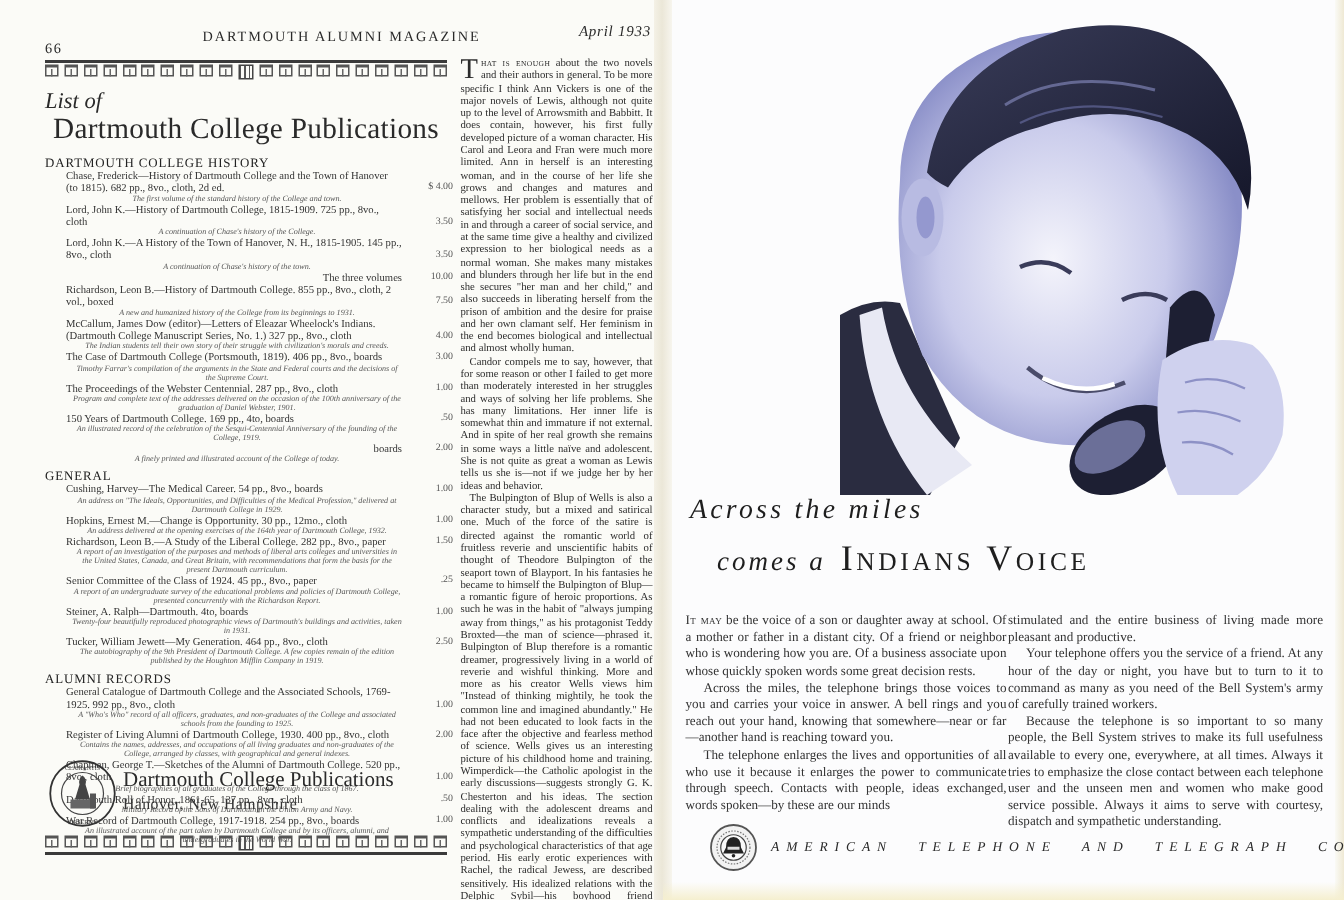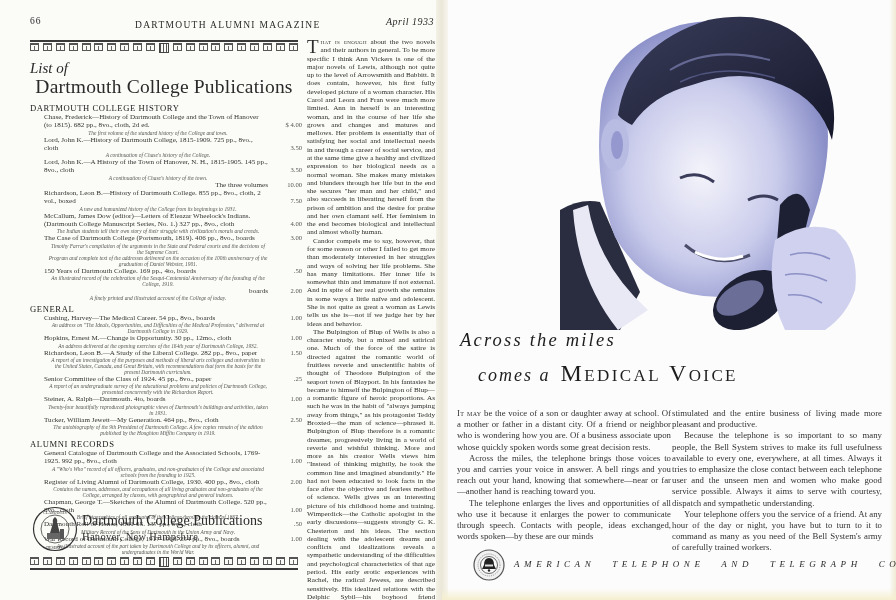--- a/index.html
+++ b/index.html
@@ -7,21 +7,21 @@
   body { position: relative; font-family: "DejaVu Serif", "Liberation Serif", serif; color: #2a2a2a; }
 
   .page-left { position: absolute; left: 0; top: 0; width: 442px; height: 600px; background: #fbfbf7; }
   .page-right { position: absolute; left: 442px; top: 0; width: 454px; height: 600px; background: #fcfcfd; }
   .gutter { position: absolute; left: 436px; top: 0; width: 12px; height: 600px;
     background: linear-gradient(to right, #f4f1e6, #ebe7d8 45%, #f7f5ee); }
   .right-edge { position: absolute; right: 0; top: 0; width: 6px; height: 600px; background: linear-gradient(to right, #fafaf6, #efe9d4); }
   .bottom-tint { position: absolute; left: 442px; bottom: 0; width: 454px; height: 12px; background: linear-gradient(to bottom, rgba(250,246,220,0), #f5efcf); }
 
   .running-head { position: absolute; top: 16px; left: 30px; width: 404px; height: 14px; font-family: "Liberation Serif", serif; font-size: 9.5px; letter-spacing: 1px; }
-  .running-head .pno { position: absolute; left: 0; top: 0; }
+  .running-head .pno { position: absolute; left: 0; top: 12px; }
   .running-head .mag { position: absolute; left: 105px; top: 4px; letter-spacing: 1.3px; }
   .running-head .date { position: absolute; right: 0; top: 0; font-style: italic; letter-spacing: 0.5px; font-size: 10px; }
 
   
   .ornament { position: absolute; left: 30px; width: 268px; height: 14px; }
   .ornament .rule { position: absolute; left: 0; width: 100%; height: 2px; background: #3a3a3a; }
   .ornament .rule.top { top: 0; }
   .ornament .rule.bot { bottom: 0; }
   .ornament .cells { position: absolute; left: 0; top: 3px; width: 100%; height: 8px; display: flex; justify-content: space-between; }
   .ornament .cell { width: 9px; height: 8px; border: 1px solid #555; border-top-width: 2px; position: relative; }
@@ -148,20 +148,24 @@
       <span class="price">4.00</span>
     </div>
   <div class="note">The Indian students tell their own story of their struggle with civilization's morals and creeds.</div>
 
   <div class="entry">
       <span class="main">The Case of Dartmouth College (Portsmouth, 1819). 406 pp., 8vo., boards</span>
       <span class="price">3.00</span>
     </div>
   <div class="note">Timothy Farrar's compilation of the arguments in the State and Federal courts and the decisions of the Supreme Court.</div>
 
+  <div class="entry">
+      <span class="main">The Proceedings of the Webster Centennial. 287 pp., 8vo., cloth</span>
+      <span class="price">1.00</span>
+    </div>
   <div class="note">Program and complete text of the addresses delivered on the occasion of the 100th anniversary of the graduation of Daniel Webster, 1901.</div>
 
   <div class="entry">
       <span class="main">150 Years of Dartmouth College. 169 pp., 4to, boards</span>
       <span class="price">.50</span>
     </div>
   <div class="note">An illustrated record of the celebration of the Sesqui-Centennial Anniversary of the founding of the College, 1919.</div>
 
   <div class="subline"><span>boards</span><span class="price">2.00</span></div>
   <div class="note">A finely printed and illustrated account of the College of today.</div>
@@ -319,32 +323,32 @@
   <path d="M220 205 q20 -25 30 5 l-12 50 q-10 10 -22 -5z" fill="#1d1f33"></path>
   <ellipse cx="190" cy="300" rx="40" ry="26" fill="#1d1f33" transform="rotate(-30 190 300)"></ellipse>
   <ellipse cx="180" cy="298" rx="26" ry="14" fill="#6b6f98" transform="rotate(-30 180 298)"></ellipse>
 
   <path d="M215 240 q30 -20 60 -10 q25 20 20 60 q-8 25 -30 40 l-40 0 q-20 -40 -10 -90z" fill="#cfd1ee"></path>
   <path d="M230 255 q20 -6 40 4 M225 275 q20 -4 42 6 M228 295 q18 -2 34 8" stroke="#8d91c6" stroke-width="1.5" fill="none"></path>
 </svg>
 
 <div class="headline1">Across the miles</div>
 <div class="headline2">
-  <span class="ital">comes a</span><span class="caps">Medical Voice</span>
+  <span class="ital">comes a</span><span class="caps">Indians Voice</span>
 </div>
 
 <div class="ad-col left">
   <p class="first"><span class="sc">It may</span><span> be the voice of a son or daughter away at school. Of a mother or father in a distant city. Of a friend or neighbor who is wondering how you are. Of a business associate upon whose quickly spoken words some great decision rests.</span></p>
   <p>Across the miles, the telephone brings those voices to you and carries your voice in answer. A bell rings and you reach out your hand, knowing that somewhere—near or far—another hand is reaching toward you.</p>
   <p>The telephone enlarges the lives and opportunities of all who use it because it enlarges the power to communicate through speech. Contacts with people, ideas exchanged, words spoken—by these are our minds</p>
 </div>
 <div class="ad-col right">
   <p class="first">stimulated and the entire business of living made more pleasant and productive.</p>
+  <p>Your telephone offers you the service of a friend. At any hour of the day or night, you have but to turn to it to command as many as you need of the Bell System's army of carefully trained workers.</p>
   <p>Because the telephone is so important to so many people, the Bell System strives to make its full usefulness available to every one, everywhere, at all times. Always it tries to emphasize the close contact between each telephone user and the unseen men and women who make good service possible. Always it aims to serve with courtesy, dispatch and sympathetic understanding.</p>
-  <p>Your telephone offers you the service of a friend. At any hour of the day or night, you have but to turn to it to command as many as you need of the Bell System's army of carefully trained workers.</p>
 </div>
 
 <svg class="bell" viewBox="0 0 32 32">
   <circle cx="16" cy="16" r="15" fill="#f2f2f2" stroke="#555" stroke-width="1.2"></circle>
   <circle cx="16" cy="16" r="11" fill="none" stroke="#777" stroke-width="0.8" stroke-dasharray="1 1"></circle>
   <circle cx="16" cy="16" r="8.5" fill="#fafafa" stroke="#444" stroke-width="0.8"></circle>
   <path d="M16 9 q-5 0 -5 7 l-2 4 l14 0 l-2 -4 q0 -7 -5 -7z" fill="#222"></path>
   <rect x="12" y="15.5" width="8" height="2" fill="#ddd"></rect>
   <circle cx="16" cy="21.5" r="1.2" fill="#222"></circle>
 </svg>

